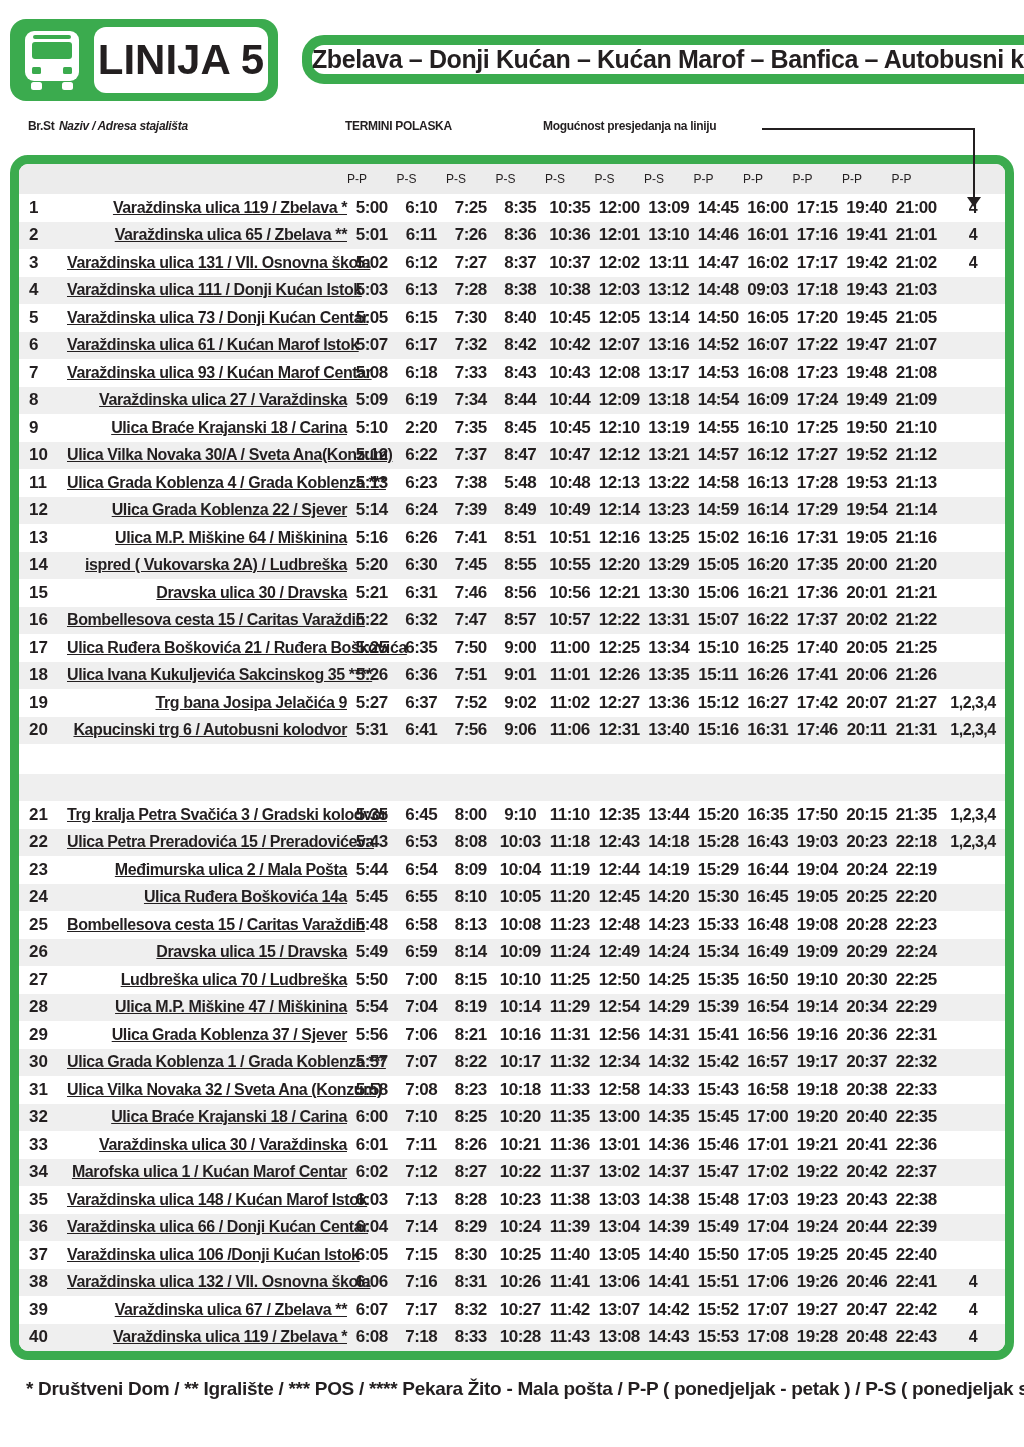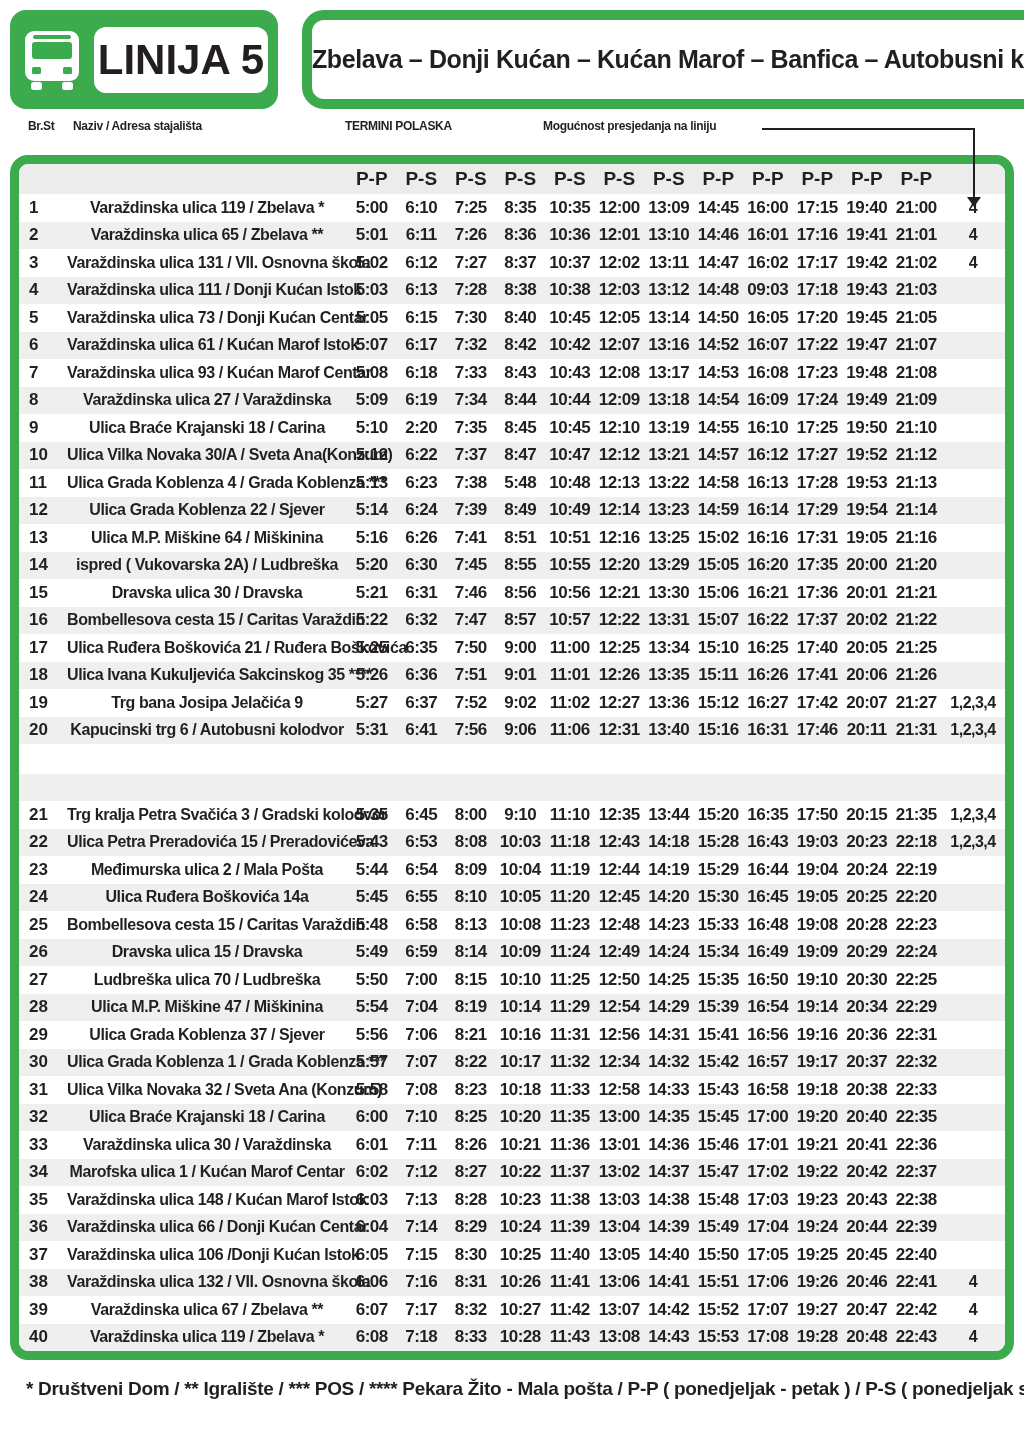--- a/index.html
+++ b/index.html
@@ -1,40 +1,40 @@
 <!DOCTYPE html>
 <html><head>
 <meta charset="utf-8">
 <style>
   html,body{margin:0;padding:0;}
   body{
     width:1024px;height:1447px;position:relative;background:#ffffff;
     font-family:"Liberation Sans",sans-serif;color:#231f20;overflow:hidden;
   }
   
-  .header-row{position:absolute;top:10px;left:10px;width:1004px;height:99px;display:flex;gap:24px;}
+  .header-row{position:absolute;top:10px;left:10px;width:1004px;height:99px;display:flex;gap:24px;align-items:center;}
   .line-badge{
     width:268px;background:#3bab4e;border-radius:16px;display:flex;align-items:center;
     padding:8px 10px;box-sizing:border-box;flex:none;
   }
   .line-badge svg{flex:none;}
   .line-pill{
     flex:1;background:#ffffff;border-radius:12px;height:66px;margin-left:10px;
     display:flex;align-items:center;justify-content:center;
     font-size:42px;font-weight:700;letter-spacing:0px;white-space:nowrap;
   }
   .route-pill{
     flex:1;border:10px solid #3bab4e;border-radius:22px;background:#ffffff;
     display:flex;align-items:center;justify-content:center;box-sizing:border-box;
     font-size:25px;font-weight:700;letter-spacing:-0.4px;white-space:nowrap;
   }
   
   .col-labels span{position:absolute;top:119px;font-size:12px;font-weight:700;letter-spacing:-0.3px;white-space:nowrap;}
   .lbl-brst{left:28px;}
-  .lbl-naziv{left:73px;}
+  .lbl-naziv{left:59px;font-style:italic;}
   .lbl-termini{left:345px;}
   .lbl-moguc{left:543px;}
   
   .conn-h{position:absolute;top:128px;left:762px;width:213px;height:2px;background:#231f20;z-index:6;}
   .conn-v{position:absolute;top:128px;left:973px;width:2px;height:70px;background:#231f20;z-index:6;}
   .conn-arrow{
     position:absolute;top:197px;left:967px;width:0;height:0;z-index:6;
     border-left:7px solid transparent;border-right:7px solid transparent;border-top:10px solid #231f20;
   }
   
@@ -47,23 +47,23 @@
     display:grid;
     grid-template-columns:36px 292px repeat(12,1fr) 64px;
     align-items:center;height:27.5px;
   }
   .row.head{background:#ececec;height:30px;}
   .row.stripe{background:#efefef;}
   .row.spacer-a{height:30px;background:#ffffff;}
   .row.spacer-b{height:27px;background:#efefef;}
   .cell{white-space:nowrap;}
   .c-br{font-size:17px;font-weight:700;padding-left:10px;text-align:left;}
-  .c-name{font-size:16px;font-weight:700;letter-spacing:-0.4px;padding-left:12px;text-align:center;overflow:visible;}
+  .c-name{font-size:16px;font-weight:700;letter-spacing:-0.4px;padding-left:12px;text-align:right;overflow:visible;text-decoration:underline;}
   .c-time{font-size:17px;font-weight:700;letter-spacing:-0.5px;text-align:center;}
-  .c-day{font-size:19px;font-weight:700;text-align:center;}
+  .c-day{font-size:12px;font-weight:400;text-align:left;}
   .c-transfer{font-size:16px;font-weight:700;letter-spacing:-0.5px;text-align:center;}
   
   .footer-legend{
     position:absolute;top:1378px;left:26px;font-size:19px;font-weight:700;
     letter-spacing:-0.3px;white-space:nowrap;
   }
 </style>
 </head>
 <body>
 

